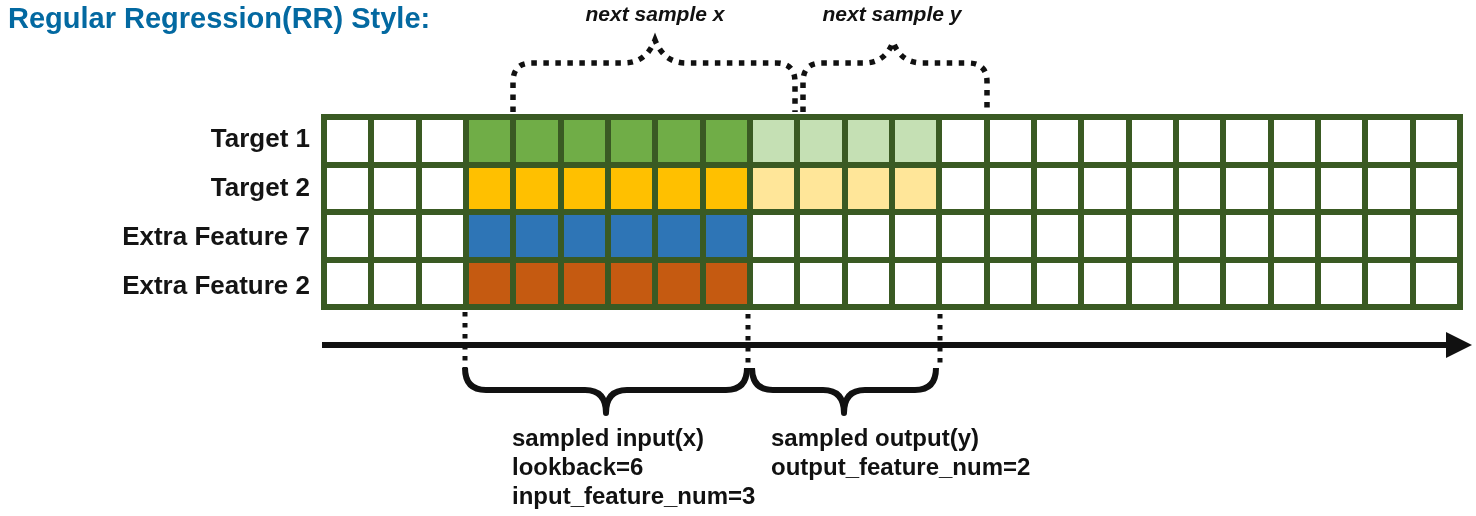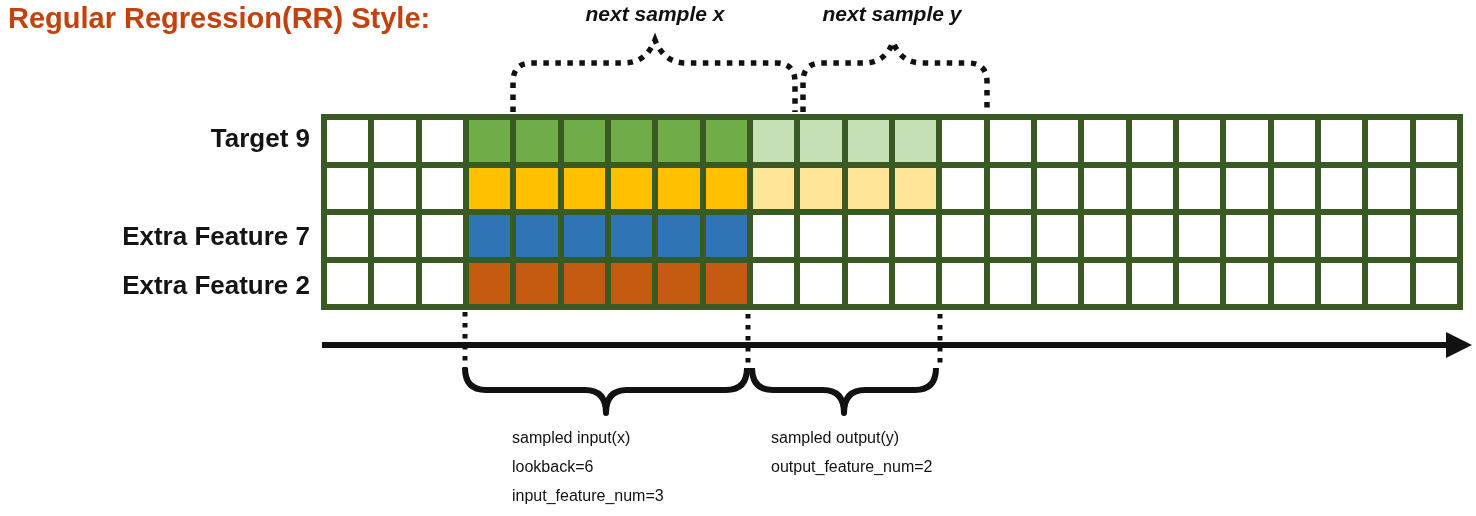--- a/index.html
+++ b/index.html
@@ -11,21 +11,21 @@
     font-family: "Liberation Sans", sans-serif;
     color: #000000;
     overflow: hidden;
   }
   .title {
     position: absolute;
     left: 8px; top: 2px;
     font-size: 29px;
     font-weight: 700;
     letter-spacing: 0px;
-    color: #c2410c;
+    color: #0369a1;
   }
   .brace-label {
     position: absolute;
     top: 2px;
     width: 300px;
     text-align: center;
     font-size: 21px;
     font-style: italic;
     font-weight: 600;
     color: #111111;
@@ -70,22 +70,22 @@
     width: 307px; height: 49px;
     line-height: 49px;
     text-align: right;
     font-size: 27px;
     font-weight: 700;
     color: #141414;
   }
   .anno-block {
     position: absolute;
     top: 423px;
-    font-size: 16px;
-    font-weight: 400;
+    font-size: 24px;
+    font-weight: 700;
     line-height: 29px;
     color: #111111;
     white-space: nowrap;
   }
   .anno-block.input { left: 512px; }
   .anno-block.output { left: 771px; }
 </style>
 </head>
 <body>
 
@@ -107,21 +107,22 @@
     <line x1="940" y1="215" x2="940" y2="368" stroke="#111111" stroke-width="5" stroke-dasharray="4.5 6.5"></line>
 
     <line x1="322" y1="345" x2="1448" y2="345" stroke="#111111" stroke-width="6"></line>
     <polygon points="1446,332 1446,358 1472,345" fill="#111111"></polygon>
 
     <path d="M 465 368 Q 465 390 486 390 L 585 390 Q 606 390 606 413 Q 606 390 627 390 L 726 390 Q 747 390 747 368" fill="none" stroke="#111111" stroke-width="6" stroke-linejoin="round"></path>
 
     <path d="M 752 368 Q 752 390 773 390 L 823 390 Q 844 390 844 413 Q 844 390 865 390 L 915 390 Q 936 390 936 368" fill="none" stroke="#111111" stroke-width="6" stroke-linejoin="round"></path>
   </svg>
 
-  <div class="row-label r0">Target 9</div>
+  <div class="row-label r0">Target 1</div>
+  <div class="row-label r1">Target 2</div>
   <div class="row-label r2">Extra Feature 7</div>
   <div class="row-label r3">Extra Feature 2</div>
 
   <div class="grid" style="background: rgb(58, 90, 35);">
       <div class="cell" style="background: rgb(255, 255, 255);"></div>
       <div class="cell" style="background: rgb(255, 255, 255);"></div>
       <div class="cell" style="background: rgb(255, 255, 255);"></div>
       <div class="cell" style="background: rgb(112, 173, 71);"></div>
       <div class="cell" style="background: rgb(112, 173, 71);"></div>
       <div class="cell" style="background: rgb(112, 173, 71);"></div>

